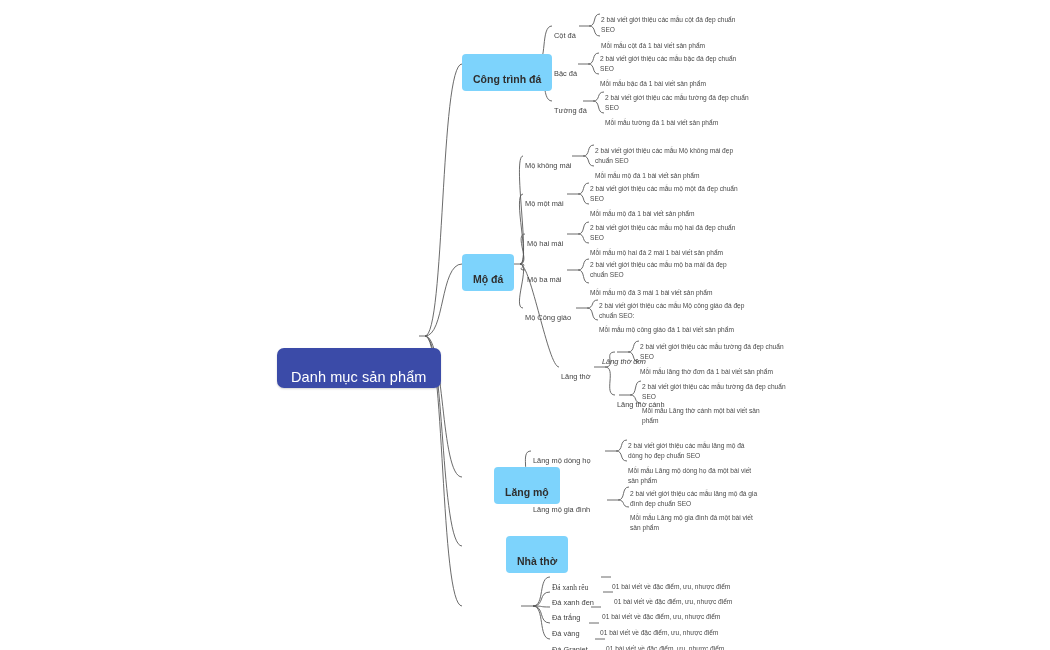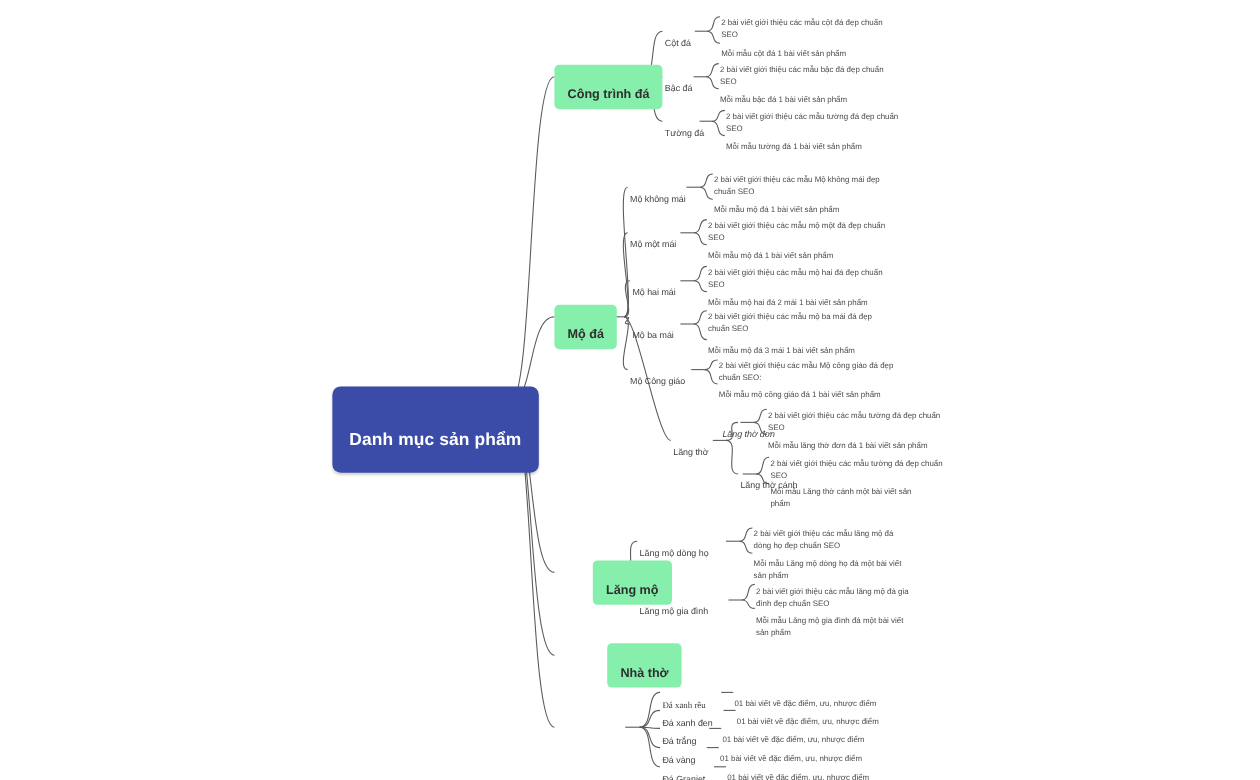--- a/index.html
+++ b/index.html
@@ -39,29 +39,30 @@
     position: absolute;
     box-sizing: border-box;
     white-space: pre-line;
   }
   
   .node.root {
     background: #3b4ba8;
     color: #ffffff;
     border-radius: 7px;
     font-size: 14.5px;
-    font-weight: bold;
+    font-weight: normal;
     letter-spacing: .1px;
-    padding: 18px 14px;
+    padding: 2px 14px;
     line-height: 1.25;
     box-shadow: 0 1px 2px rgba(0,0,0,.18);
+    margin-top: 26px;
   }
   
   .node.lvl2 {
-    background: #86efac;
+    background: #7dd3fc;
     color: #2f2f2f;
     border-radius: 4px;
     font-size: 10.5px;
     font-weight: bold;
     padding: 5px 11px;
     line-height: 1.3;
   }
   
   .node.lvl3 {
     font-size: 7.4px;

